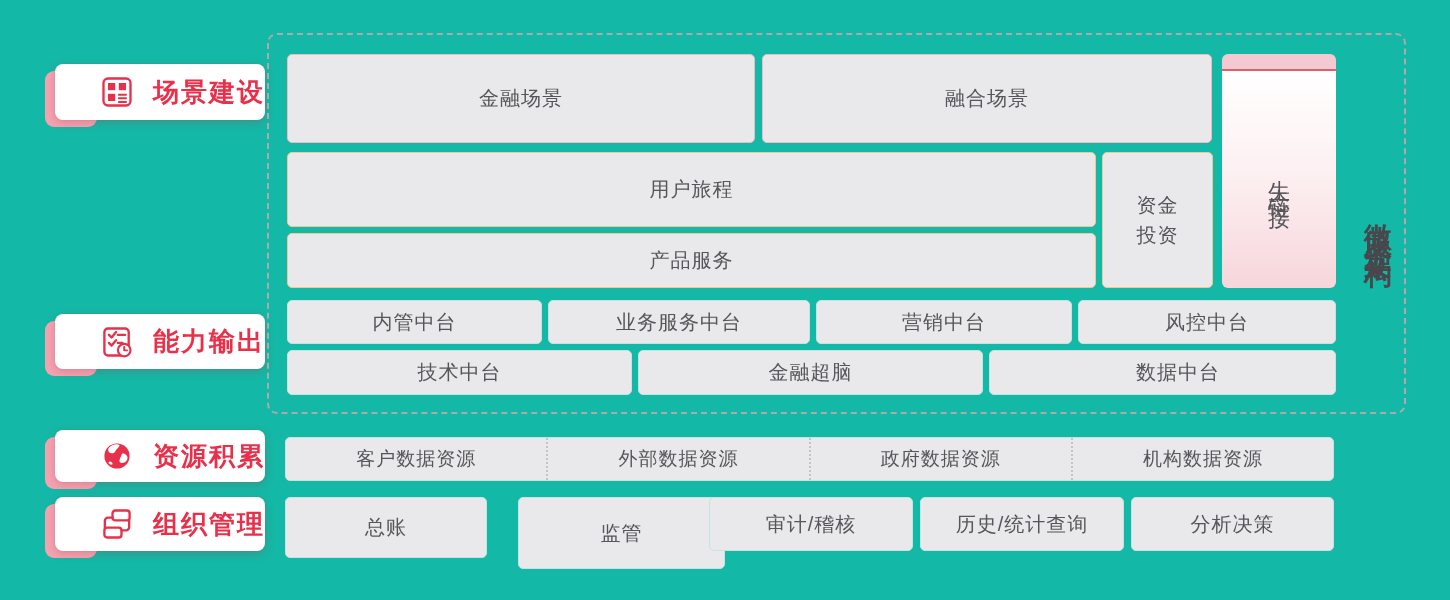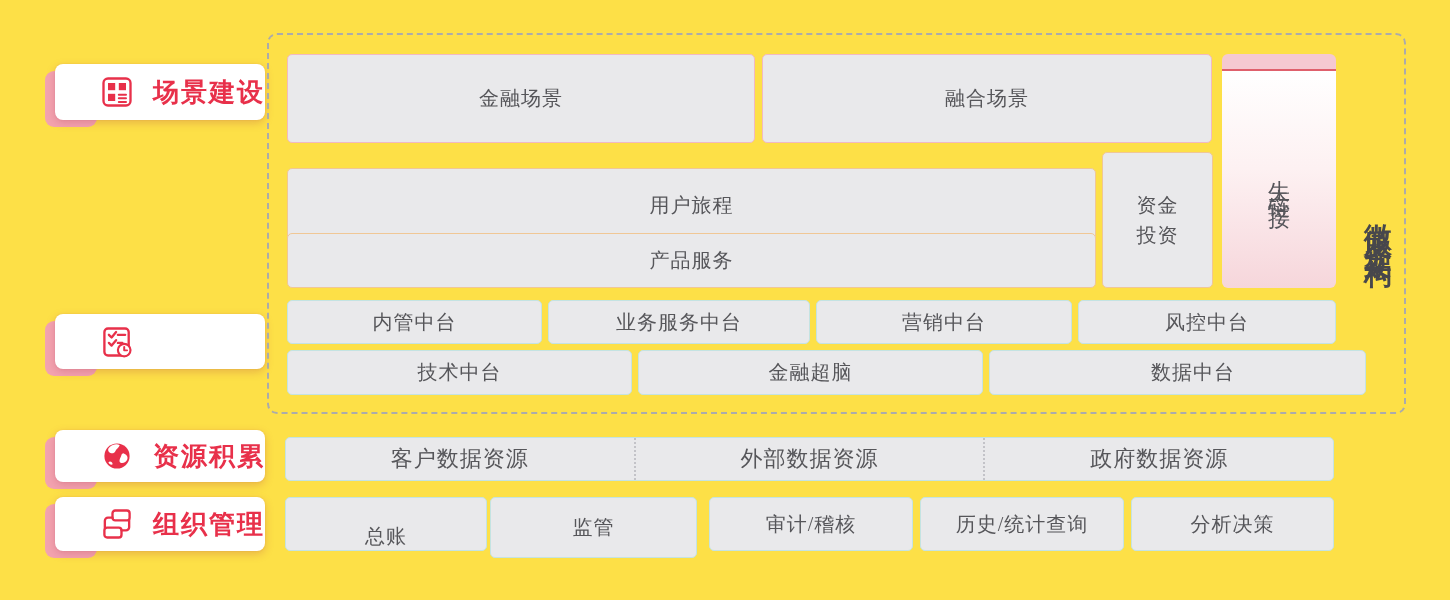--- a/index.html
+++ b/index.html
@@ -1,17 +1,17 @@
 <!DOCTYPE html>
 <html><head>
 <meta charset="utf-8">
 <style>
   html,body{margin:0;padding:0;background:#fff;}
-  .canvas{position:relative;width:1450px;height:600px;background:#fde047;overflow:hidden;
-          font-family:Liberation Serif, serif;}
+  .canvas{position:relative;width:1450px;height:600px;background:#14b8a6;overflow:hidden;
+          font-family:Liberation Sans, sans-serif;}
 
   
   .side-item{position:absolute;left:55px;width:210px;}
   .side-back{position:absolute;left:-10px;top:7px;width:52px;height:100%;
              background:#f3a3b0;border-radius:9px;}
   .side-card{position:relative;height:100%;background:#fff;border-radius:8px;
              box-shadow:0 3px 9px rgba(170,50,70,.25),0 0 2px rgba(170,50,70,.12);
              display:flex;align-items:center;padding-left:44px;gap:18px;box-sizing:border-box;}
   .side-label{color:#e8304a;font-weight:bold;font-size:26px;letter-spacing:2px;white-space:nowrap;}
   .side-icon{flex:0 0 auto;display:flex;}
@@ -42,21 +42,21 @@
   .arch-label{position:absolute;left:1080px;top:0;width:57px;height:100%;
               display:flex;align-items:center;justify-content:center;}
   .arch-label span{writing-mode:vertical-rl;font-size:28px;font-weight:bold;
                    color:#47474c;letter-spacing:9px;}
 
   
   .resources{position:absolute;left:285px;top:437px;width:1049px;height:44px;
              background:#e9e9eb;border:1.5px solid #c4e3e2;border-radius:5px;
              box-sizing:border-box;display:flex;}
   .res-seg{flex:1;display:flex;align-items:center;justify-content:center;
-           color:#56565a;font-size:22px;letter-spacing:1px;
+           color:#56565a;font-size:19px;letter-spacing:1px;
            border-right:2px dotted #c3c3c8;}
   .res-seg:last-child{border-right:none;}
 </style>
 </head>
 <body>
 
 <div class="canvas">
 
   <div class="side-item" style="top:64px;height:56px;">
     <div class="side-back"></div>
@@ -86,20 +86,21 @@
         <svg width="36" height="36" viewBox="0 0 40 40" fill="none" stroke="#e8304a" stroke-width="2.6" stroke-linecap="round" stroke-linejoin="round">
           <rect x="6" y="5" width="27" height="30" rx="4"></rect>
           <path d="M11 12 l3 3 l5 -6"></path>
           <line x1="21" y1="12" x2="29" y2="12"></line>
           <path d="M11 21 l3 3 l5 -6"></path>
           <line x1="21" y1="21" x2="26" y2="21"></line>
           <circle cx="28" cy="29" r="7" fill="#ffffff" stroke-width="2.4"></circle>
           <path d="M28 25.5 v3.8 h3.2" stroke-width="2.2"></path>
         </svg>
       </span>
+      <span class="side-label">能力输出</span>
     </div>
   </div>
 
   <div class="side-item" style="top:430px;height:52px;">
     <div class="side-back"></div>
     <div class="side-card">
       <span class="side-icon">
         <svg width="36" height="36" viewBox="0 0 40 40">
           <circle cx="20" cy="20" r="14" fill="#e8304a"></circle>
           <path d="M12 10 c3 -3 8 -4 11 -2 c-1 3 -4 4 -5 7 c-1 2.5 -5 2.5 -7 .5 c-1.5 -2 -1 -4 1 -5.5z" fill="#ffffff"></path>
@@ -128,21 +129,21 @@
 
   <div class="arch">
 
     <div class="gbox b-pink" style="left:18px;top:19px;width:468px;height:89px;">
       <span>金融场景</span>
     </div>
     <div class="gbox b-pink" style="left:493px;top:19px;width:450px;height:89px;">
       <span>融合场景</span>
     </div>
 
-    <div class="gbox b-orange" style="left:18px;top:117px;width:809px;height:75px;margin-top:16px;">
+    <div class="gbox b-orange" style="left:18px;top:117px;width:809px;height:75px;">
       <span>用户旅程</span>
     </div>
     <div class="gbox b-orange" style="left:18px;top:198px;width:809px;height:55px;">
       <span>产品服务</span>
     </div>
     <div class="gbox b-orange" style="left:833px;top:117px;width:111px;height:136px;">
       <span class="wrap2">资金投资</span>
     </div>
 
     <div class="eco">
@@ -164,45 +165,48 @@
     <div class="gbox b-teal" style="left:809px;top:265px;width:258px;height:44px;">
       <span>风控中台</span>
     </div>
 
     <div class="gbox b-teal" style="left:18px;top:315px;width:345px;height:45px;">
       <span>技术中台</span>
     </div>
     <div class="gbox b-teal" style="left:369px;top:315px;width:345px;height:45px;">
       <span>金融超脑</span>
     </div>
-    <div class="gbox b-teal" style="left:720px;top:315px;width:377px;height:45px;padding-left:31px;">
+    <div class="gbox b-teal" style="left:720px;top:315px;width:347px;height:45px;padding-left:31px;">
       <span>数据中台</span>
     </div>
 
     <div class="arch-label">
       <span>微服务架构</span>
     </div>
   </div>
 
   <div class="resources">
     <div class="res-seg">
       <span>客户数据资源</span>
     </div>
     <div class="res-seg">
       <span>外部数据资源</span>
     </div>
     <div class="res-seg">
       <span>政府数据资源</span>
     </div>
-  </div>
-
-  <div class="gbox b-teal" style="left:285px;top:497px;width:202px;height:54px;align-items:flex-end;">
+    <div class="res-seg">
+      <span>机构数据资源</span>
+    </div>
+  </div>
+
+  <div class="gbox b-teal" style="left:285px;top:497px;width:202px;height:61px;">
     <span>总账</span>
   </div>
-  <div class="gbox b-teal" style="left:490px;top:497px;width:207px;height:61px;align-items:center;">
+  <div class="gbox b-teal" style="left:518px;top:497px;width:207px;height:72px;align-items:center;">
     <span>监管</span>
   </div>
   <div class="gbox b-teal" style="left:709px;top:497px;width:204px;height:54px;">
     <span>审计/稽核</span>
   </div>
   <div class="gbox b-teal" style="left:920px;top:497px;width:204px;height:54px;align-items:center;">
     <span>历史/统计查询</span>
   </div>
   <div class="gbox b-teal" style="left:1131px;top:497px;width:203px;height:54px;">
     <span>分析决策</span>

